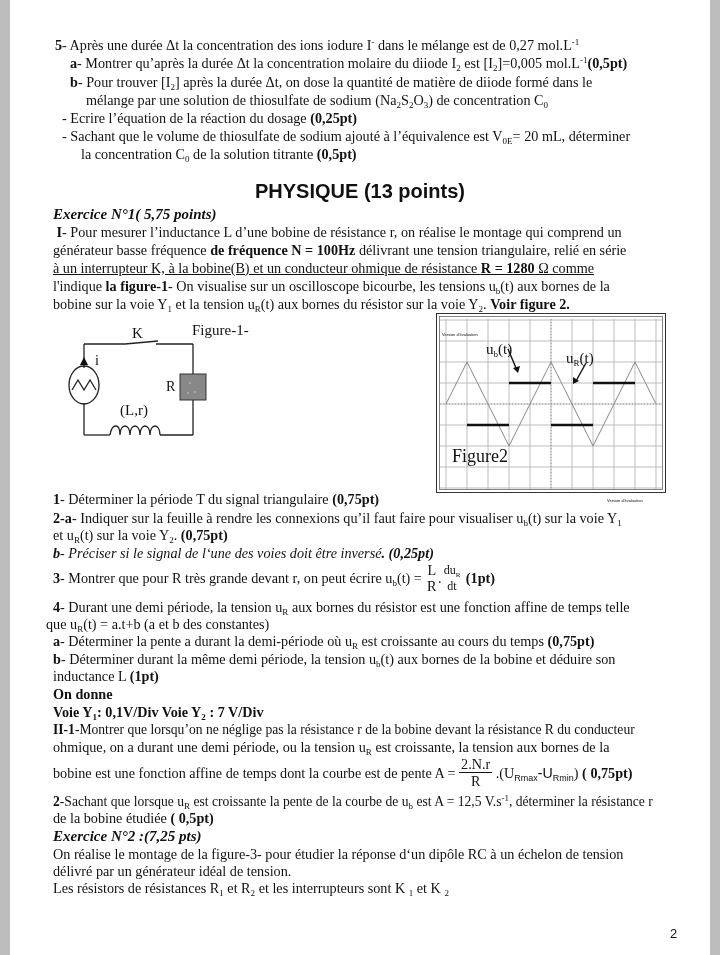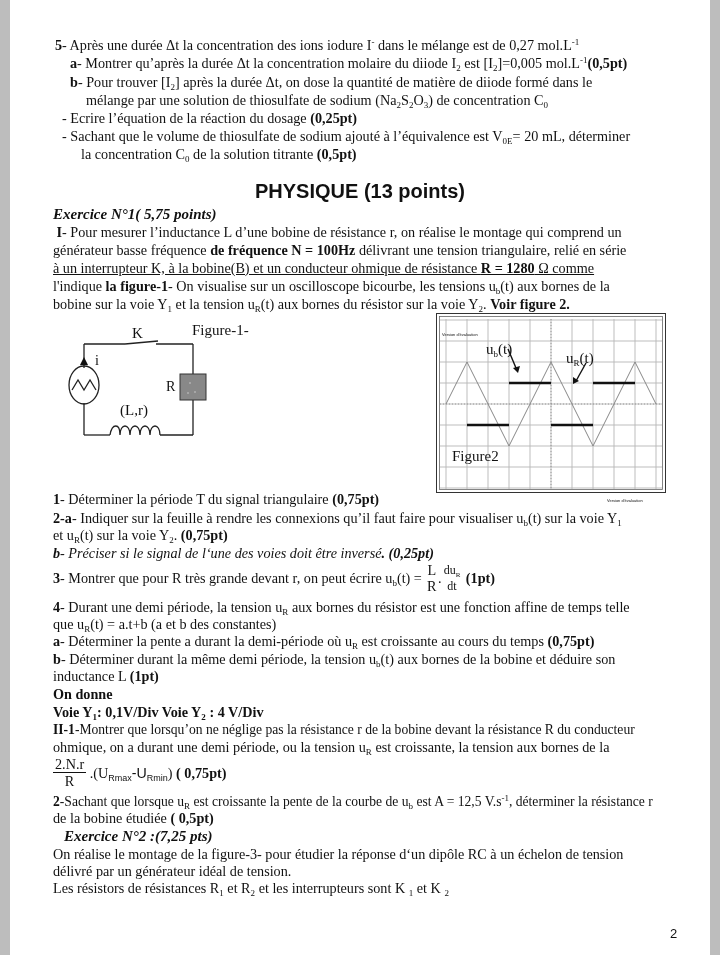--- a/index.html
+++ b/index.html
@@ -133,41 +133,41 @@
       <line x1="72" y1="36" x2="80" y2="55"></line>
       <line x1="150" y1="50" x2="140" y2="68"></line>
     </g>
     <polygon points="77,55 84,53 82,60" fill="#111"></polygon>
     <polygon points="137,64 143,68 137,71" fill="#111"></polygon>
   </svg>
   <span class="t sans" style="left:6px;top:3px;font-size:4px;line-height:5px;">Version d'évaluation</span>
   <span class="t sans" style="left:171px;top:169px;font-size:4px;line-height:5px;">Version d'évaluation</span>
   <span class="t" style="left:50px;top:28px;font-size:15px;"><span>u</span><sub>b</sub><span>(t)</span></span>
   <span class="t" style="left:130px;top:37px;font-size:15px;"><span>u</span><sub>R</sub><span>(t)</span></span>
-  <span class="t" style="left:16px;top:135px;font-size:15px;">Figure2</span>
+  <span class="t" style="left:16px;top:135px;font-size:18px;">Figure2</span>
 </div>
 
 <div class="t" style="left:53px;top:491px;"><b>1</b><span>- Déterminer la période T du signal triangulaire  </span><b>(0,75pt)</b></div>
 <div class="t" style="left:53px;top:510px;"><b>2-a</b><span>- Indiquer sur la feuille à rendre les connexions qu’il faut faire pour visualiser u</span><sub>b</sub><span>(t) sur la voie Y</span><sub>1</sub></div>
 <div class="t" style="left:53px;top:527px;"><span>et u</span><sub>R</sub><span>(t) sur la voie Y</span><sub>2</sub>. <b>(0,75pt)</b></div>
 <div class="t" style="left:53px;top:545px;font-style:italic;"><b>b</b><span>- Préciser si le signal de l‘une des voies doit être inversé</span><b>. (0,25pt)</b></div>
 <div class="t" style="left:53px;top:562px;line-height:32px;"><b>3</b><span>- Montrer que pour R très grande devant r, on peut écrire u</span><sub>b</sub><span>(t) = </span><span class="frac"><span class="num" style="border:none;">L</span><span class="den">R</span></span>.<span class="frac"><span class="num" style="border:none;font-size:12px;"><span>du</span><sub style="font-size:7px;">R</sub></span><span class="den" style="font-size:12px;">dt</span></span> <b>(1pt)</b></div>
 
 <div class="t" style="left:53px;top:599px;"><b>4</b><span>- Durant une demi période, la tension u</span><sub>R</sub><span> aux bornes du résistor est une fonction affine de temps telle</span></div>
-<div class="t" style="left:53px;top:616px;"><span>que u</span><sub>R</sub><span>(t) = a.t+b (a et b des constantes)</span></div>
+<div class="t" style="left:46px;top:616px;"><span>que u</span><sub>R</sub><span>(t) = a.t+b (a et b des constantes)</span></div>
 <div class="t" style="left:53px;top:633px;"><b>a</b><span>- Déterminer la pente a durant la demi-période où u</span><sub>R</sub><span> est croissante au cours du temps </span><b>(0,75pt)</b></div>
 <div class="t" style="left:53px;top:651px;"><b>b</b><span>- Déterminer durant la même demi période, la tension u</span><sub>b</sub><span>(t) aux bornes de la bobine et déduire son</span></div>
 <div class="t" style="left:53px;top:668px;"><span>inductance L </span><b>(1pt)</b></div>
 <div class="t b" style="left:53px;top:686px;">On donne</div>
-<div class="t b" style="left:53px;top:704px;"><span>Voie Y</span><sub>1</sub><span>: 0,1V/Div Voie Y</span><sub>2</sub><span> : 4 V/Div</span></div>
+<div class="t b" style="left:53px;top:704px;"><span>Voie Y</span><sub>1</sub><span>: 0,1V/Div Voie Y</span><sub>2</sub><span> : 7 V/Div</span></div>
 
 <div class="t" style="left:53px;top:721px;font-size:13.6px;font-family:Liberation Serif, serif;"><b>II-1</b><span>-Montrer que lorsqu’on ne néglige pas la résistance r  de la bobine devant la résistance R du conducteur</span></div>
 <div class="t" style="left:53px;top:739px;"><span>ohmique, on a durant une demi période, ou la tension u</span><sub>R</sub><span> est croissante, la tension aux bornes de la</span></div>
-<div class="t" style="left:53px;top:757px;line-height:32px;"><span class="frac"><span class="num">2.N.r</span><span class="den">R</span></span><span> .(U</span><sub class="sans">Rmax</sub><span class="sans">-U</span><sub class="sans">Rmin</sub><span>) </span><b>( 0,75pt)</b></div>
+<div class="t" style="left:53px;top:757px;line-height:32px;"><span>bobine est une fonction affine de temps dont la courbe est de pente A = </span><span class="frac"><span class="num">2.N.r</span><span class="den">R</span></span><span> .(U</span><sub class="sans">Rmax</sub><span class="sans">-U</span><sub class="sans">Rmin</sub><span>) </span><b>( 0,75pt)</b></div>
 <div class="t" style="left:53px;top:793px;font-size:13.6px;"><b>2</b><span>-Sachant que lorsque u</span><sub>R</sub><span> est croissante  la pente de la courbe de u</span><sub>b</sub><span> est A = 12,5 V.s</span><sup>-1</sup><span>, déterminer la résistance r</span></div>
 <div class="t" style="left:53px;top:810px;"><span>de la bobine étudiée </span><b>( 0,5pt)</b></div>
 
-<div class="t exo" style="left:64px;top:828px;">Exercice N°2 :(7,25 pts)</div>
+<div class="t exo" style="left:53px;top:828px;">Exercice N°2 :(7,25 pts)</div>
 <div class="t" style="left:53px;top:846px;"> On réalise le montage de la figure-3- pour étudier la réponse d‘un dipôle RC à un échelon de tension</div>
 <div class="t" style="left:53px;top:863px;">délivré par un générateur  idéal de tension.</div>
 <div class="t" style="left:53px;top:880px;"><span>Les résistors de résistances R</span><sub>1</sub><span> et R</span><sub>2</sub><span> et les interrupteurs sont K </span><sub>1</sub><span> et K </span><sub>2</sub></div>
 
 <div class="pagenum">2</div>
 
 </body></html>

